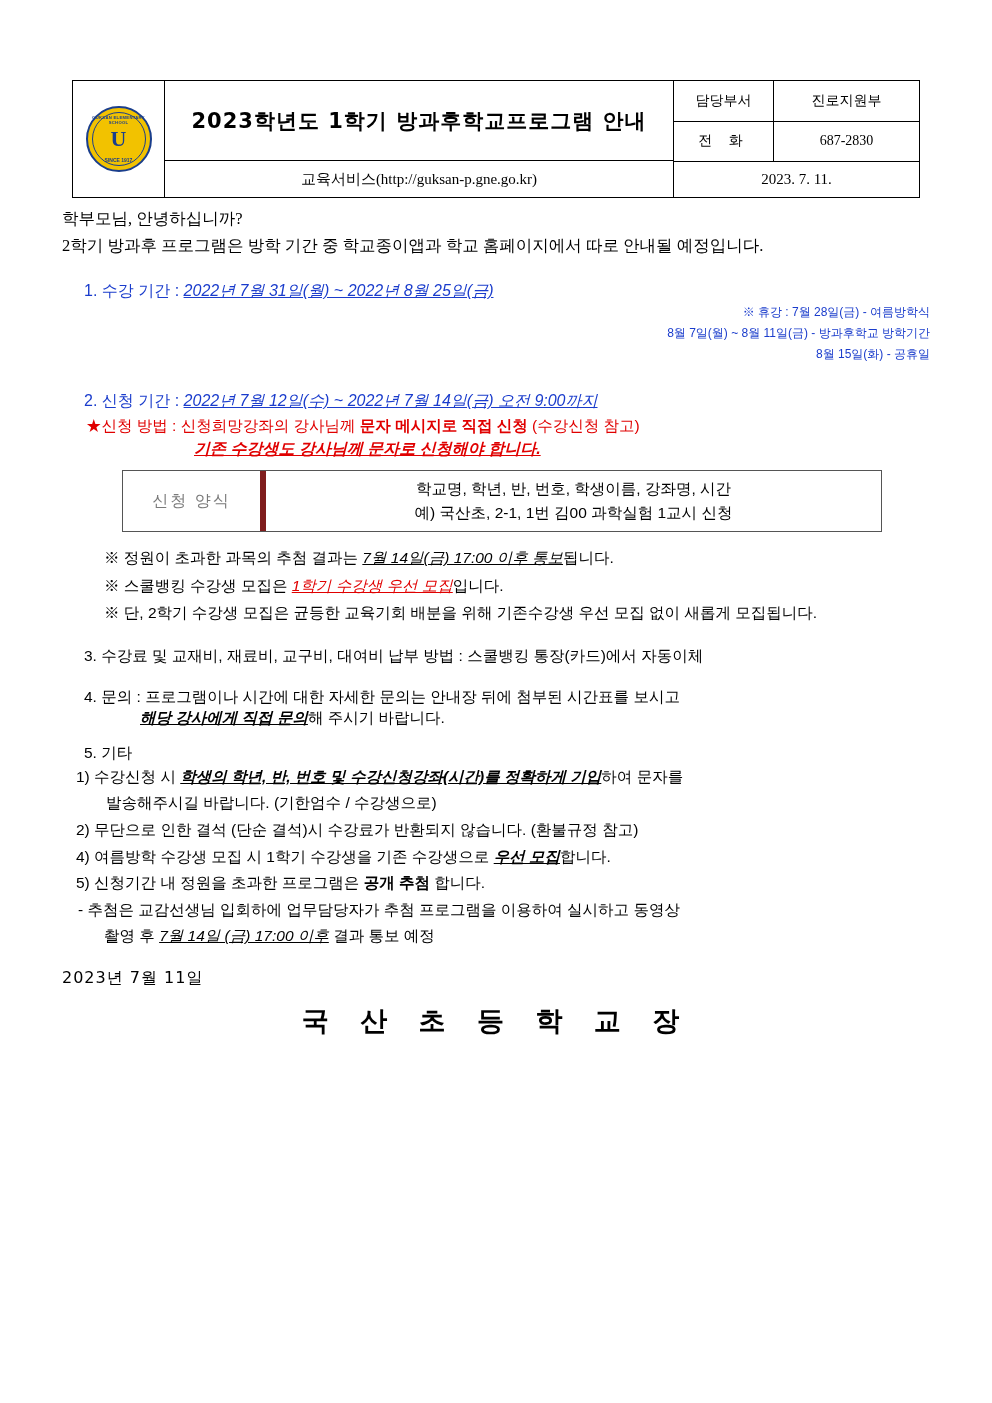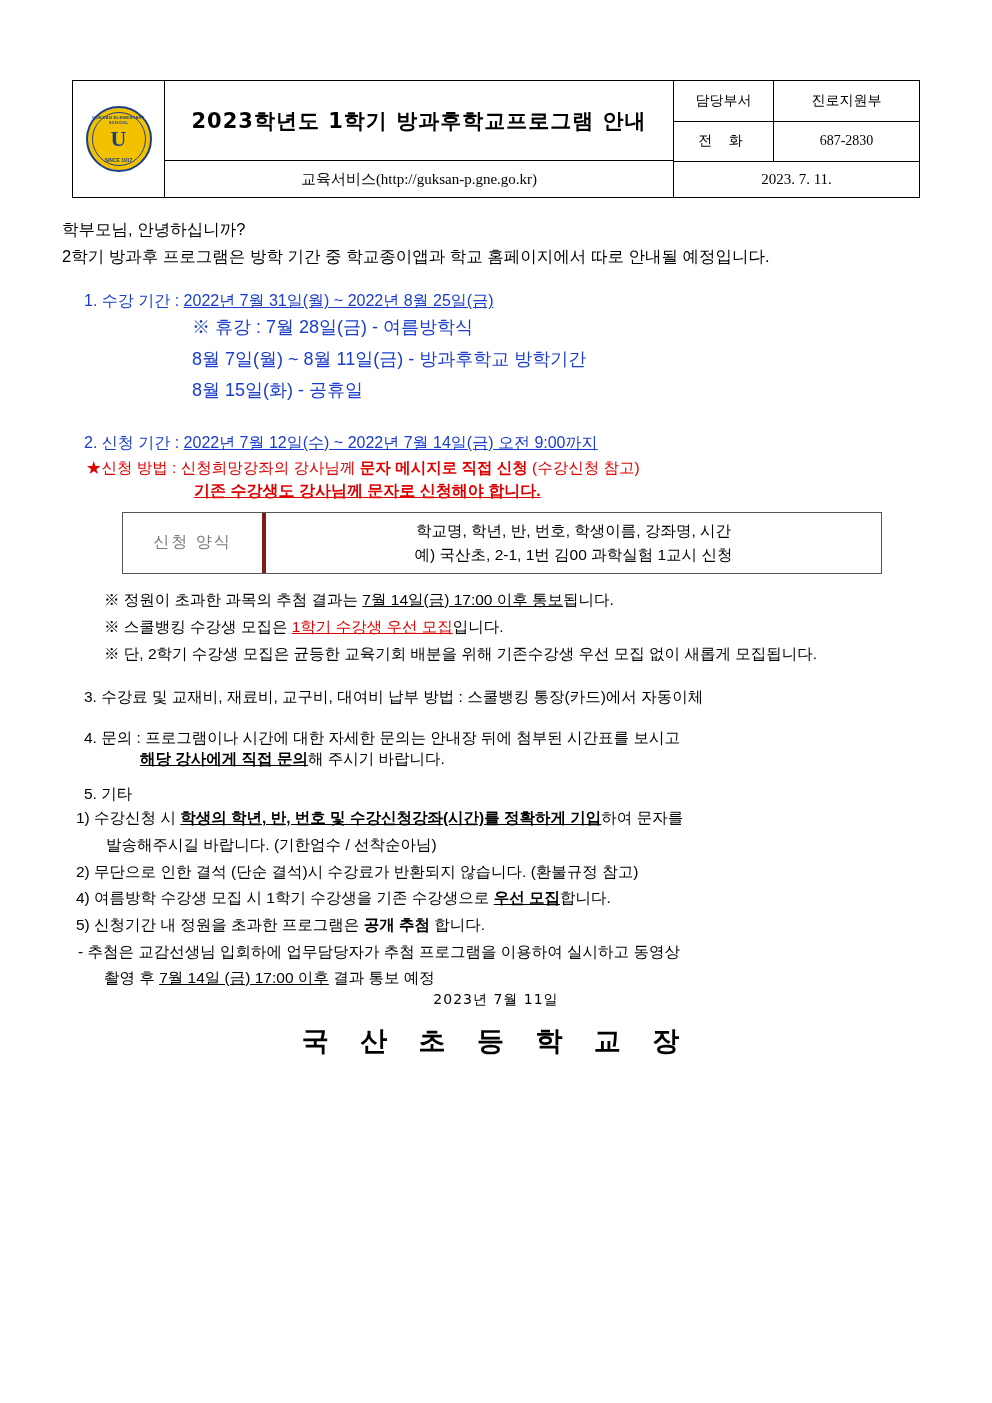--- a/index.html
+++ b/index.html
@@ -132,49 +132,49 @@
   .hdr-date {
     height: 36px;
     display: flex; align-items: center; justify-content: center;
     font-size: 15px;
     font-family: "Liberation Serif", serif;
   }
   .spaced { letter-spacing: 6px; }
 
   
   .body-text {
-    margin-top: 18px;
+    margin-top: 8px;
     font-size: 16.5px;
     line-height: 1.62;
-    font-family: Liberation Sans, sans-serif;
+    font-family: Liberation Serif, serif;
   }
   .body-text p { margin: 0; }
 
   .blue { color: #1a3ccc; }
   .red  { color: #e00000; }
-  .ul   { text-decoration: underline; }
+  .ul   { text-decoration: underline; font-style: italic; }
   .b    { font-weight: bold; }
 
   .item1 { margin-top: 22px; padding-left: 22px; font-size: 16px; }
-  .sub   { padding-left: 130px; line-height: 1.75; font-size: 18px; }
+  .sub   { padding-left: 130px; line-height: 1.75; font-size: 12px; text-align: right; }
 
   .item2 { margin-top: 26px; padding-left: 22px; font-size: 16px; }
   .apply-method { padding-left: 24px; margin-top: 4px; font-size: 15.5px; }
   .apply-method2 { padding-left: 132px; margin-top: 2px; font-size: 16px; }
 
   .form-table {
     margin: 10px 0 0 60px;
     width: 760px;
     border: 1px solid #555;
     display: flex;
     height: 62px;
   }
   .form-label {
     width: 143px;
-    border-right: 4px solid #7f1d1d;
+    border-right: 6px solid #7f1d1d;
     display: flex; align-items: center; justify-content: center;
     color: #7a7a7a;
     font-size: 16px;
     letter-spacing: 2px;
   }
   .form-body {
     flex: 1;
     display: flex; flex-direction: column;
     align-items: center; justify-content: center;
     font-size: 15.5px;
@@ -186,23 +186,22 @@
   .item3 { margin-top: 20px; padding-left: 22px; font-size: 15.5px; }
   .item4 { margin-top: 20px; padding-left: 22px; font-size: 15.5px; }
   .item4 .cont { padding-left: 56px; }
   .item5 { margin-top: 14px; padding-left: 22px; font-size: 15.5px; }
   .list5 { padding-left: 14px; font-size: 15.5px; line-height: 1.72; }
   .list5 .indent { padding-left: 30px; }
   .dash { padding-left: 16px; font-size: 15.5px; line-height: 1.7; }
   .dash .indent { padding-left: 26px; }
 
   .sign-date {
-    text-align: center;
-    font-size: 14px;
-    margin-top: 0;
+    font-size: 16px;
+    margin-top: 18px;
     font-family: "DejaVu Sans", sans-serif;
     letter-spacing: 1px;
   }
   .sign-name {
     text-align: center;
     font-size: 27px;
     font-weight: bold;
     letter-spacing: 11px;
     margin-top: 14px;
     font-family: "DejaVu Sans", sans-serif;
@@ -303,21 +302,21 @@
   </div>
 
   <div class="item5">
     <span>5.</span>
     <span>기타</span>
   </div>
   <div class="list5">
     <div>
       <span>1)</span>
       <span>수강신청 시 </span><span class="b ul">학생의 학년, 반, 번호 및 수강신청강좌(시간)를 정확하게 기입</span><span>하여 문자를</span>
-      <div class="indent">발송해주시길 바랍니다. (기한엄수 / 선착순아님)</div>
+      <div class="indent">발송해주시길 바랍니다. (기한엄수 / 수강생으로)</div>
     </div>
     <div>
       <span>2)</span>
       <span>무단으로 인한 결석 (단순 결석)시 수강료가 반환되지 않습니다. (환불규정 참고)</span>
     </div>
     <div>
       <span>4)</span>
       <span>여름방학 수강생 모집 시 1학기 수강생을 기존 수강생으로 </span><span class="b ul">우선 모집</span><span>합니다.</span>
     </div>
     <div>

